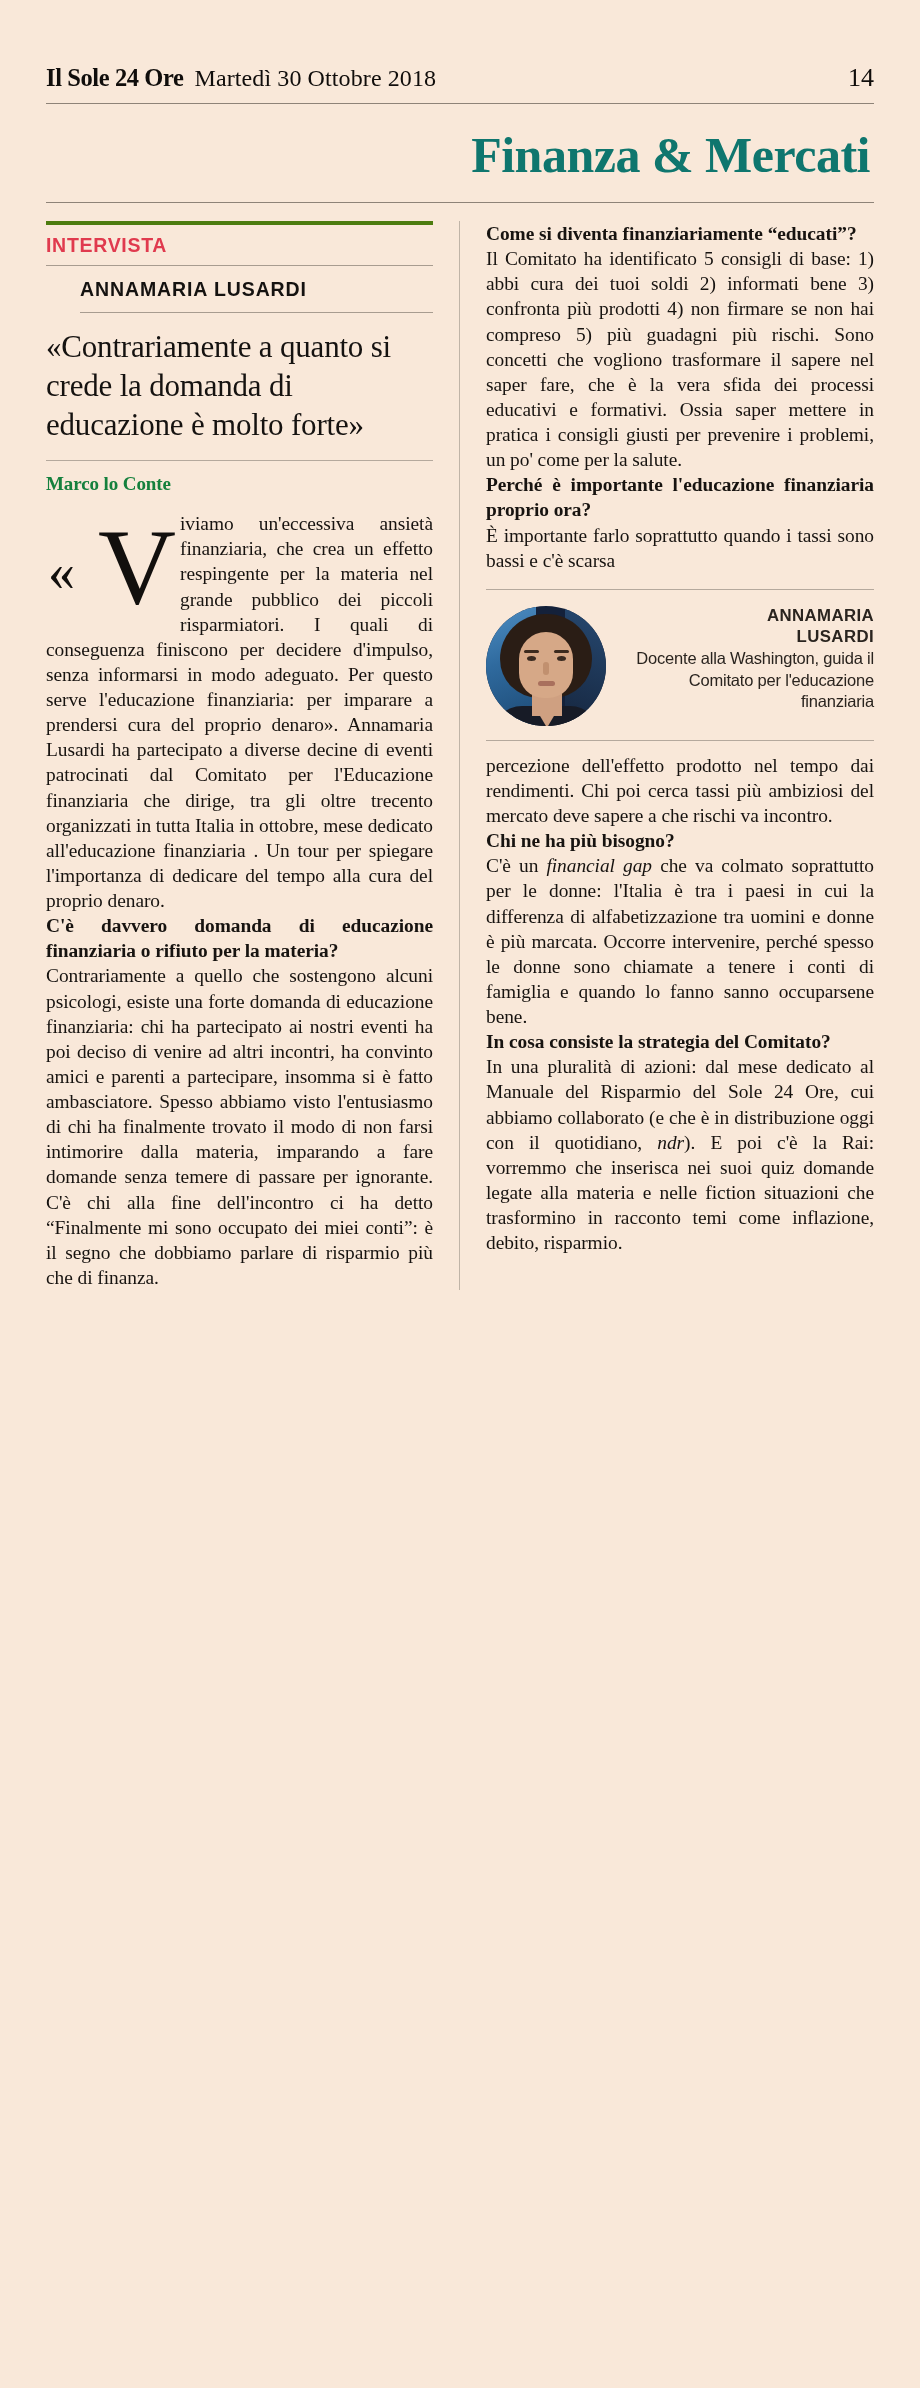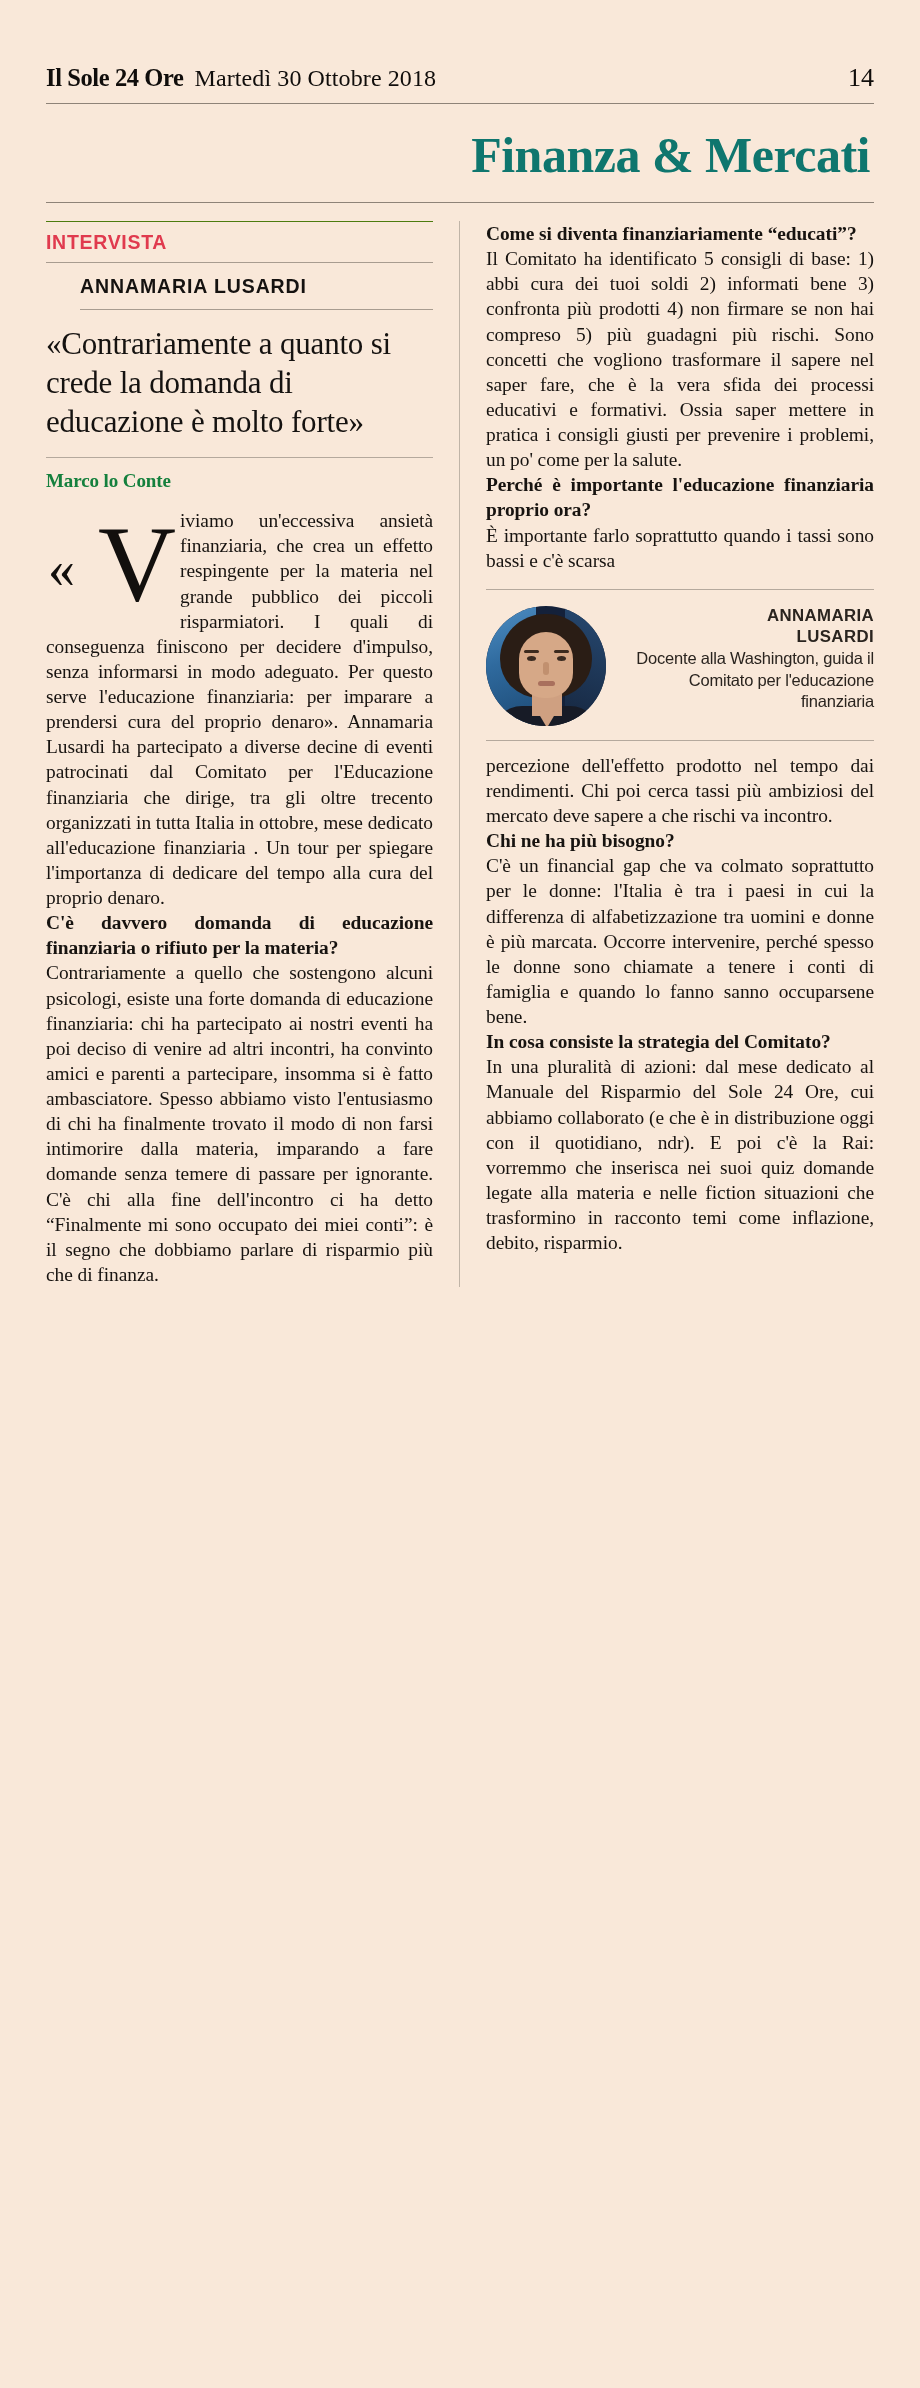--- a/index.html
+++ b/index.html
@@ -121,21 +121,21 @@
   .col-left {
     padding-right: 26px;
     border-right: 1px solid #c0b4a7;
   }
   .col-right {
     padding-left: 26px;
   }
 
   
   .kicker-wrap {
-    border-top: 1px solid #4d7c0f;
+    border-top: 4px solid #4d7c0f;
     border-bottom: 1px solid #a89c90;
     padding: 9px 0 8px 0;
   }
   .kicker {
     font-family: "Liberation Sans", sans-serif;
     font-weight: bold;
     font-size: 19.5px;
     letter-spacing: 0.7px;
     color: #e03a4e;
   }
@@ -185,21 +185,21 @@
   }
   .body-text p {
     margin: 0;
     text-indent: 0;
   }
   .q {
     font-weight: bold;
     text-indent: 22px;
     display: block;
   }
-  .body-text .italic { }
+  .body-text .italic { font-style: italic; }
 
   
   .opening {
     position: relative;
     margin-top: 10px;
   }
   .dropcap-art {
     float: left;
     width: 128px;
     height: 96px;

